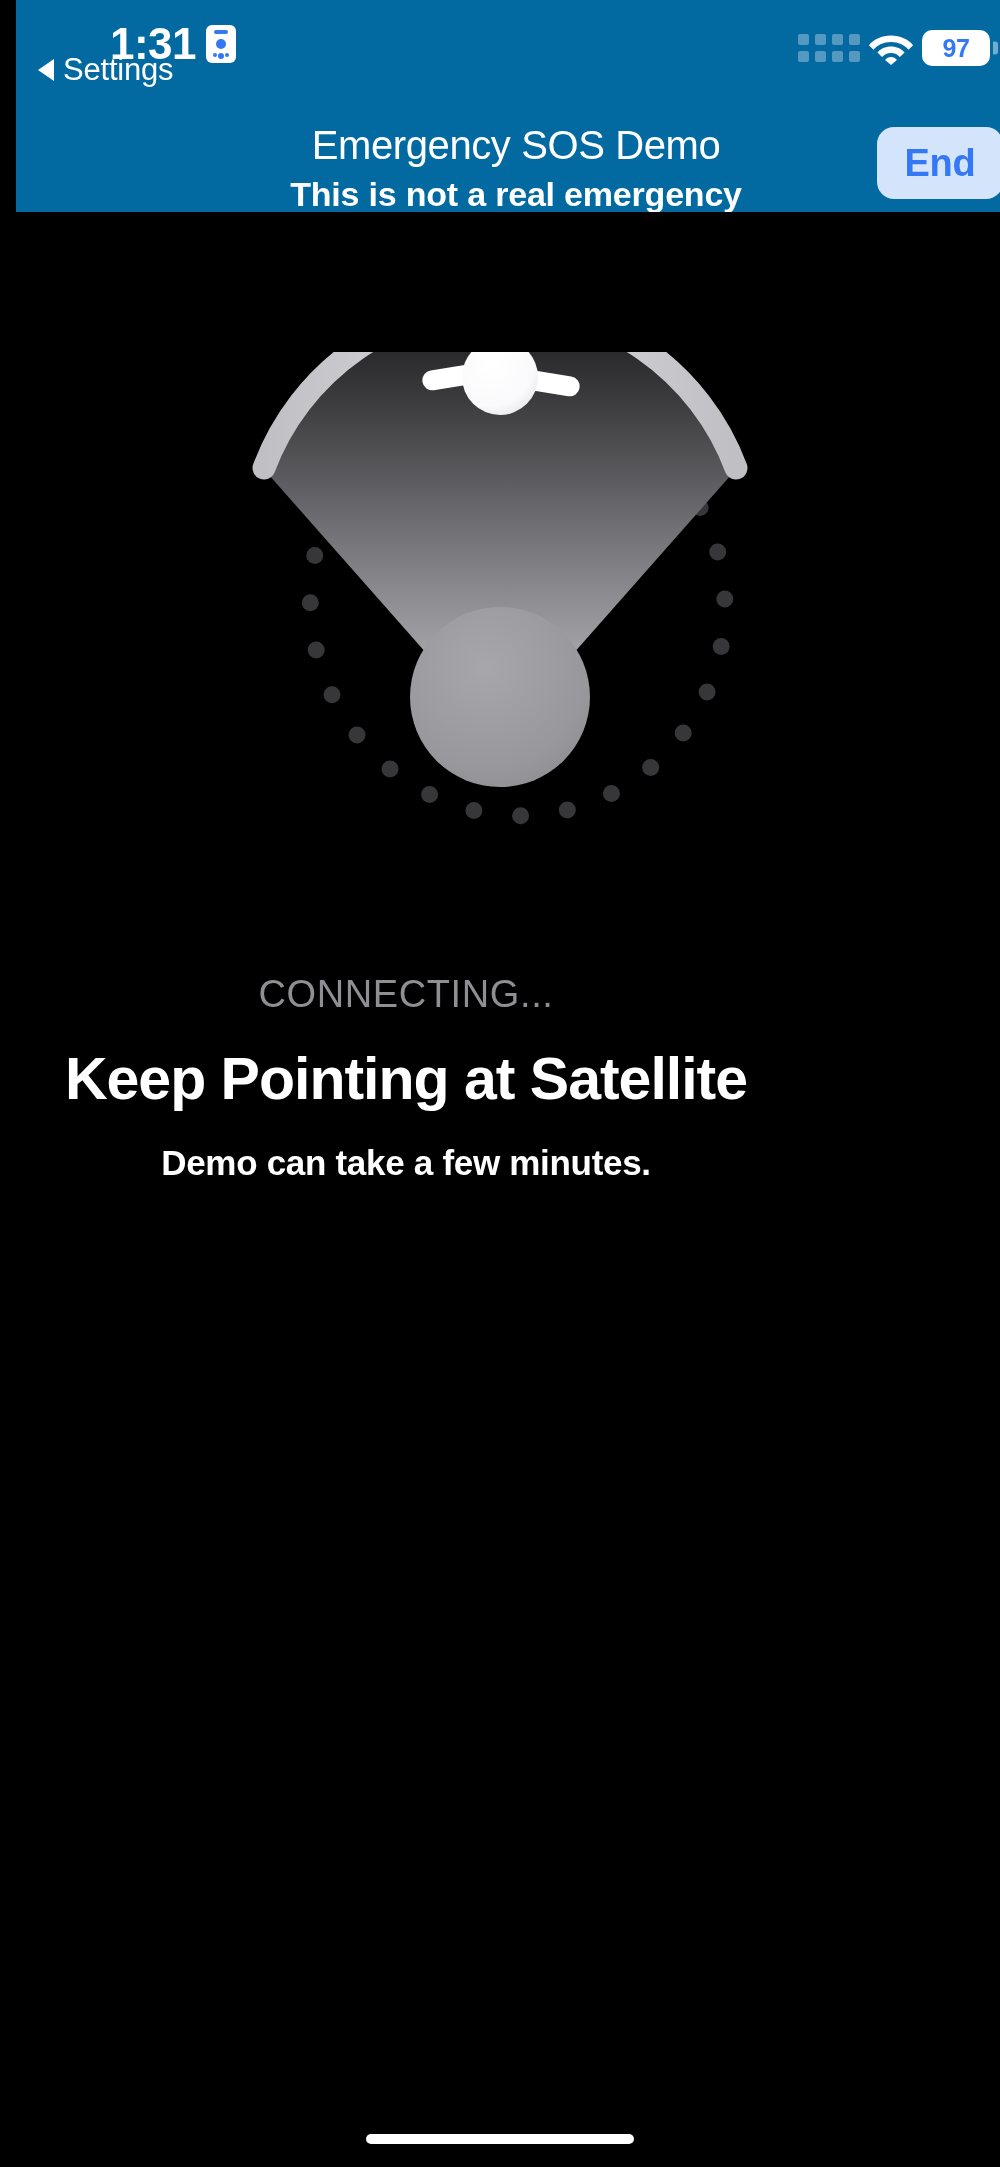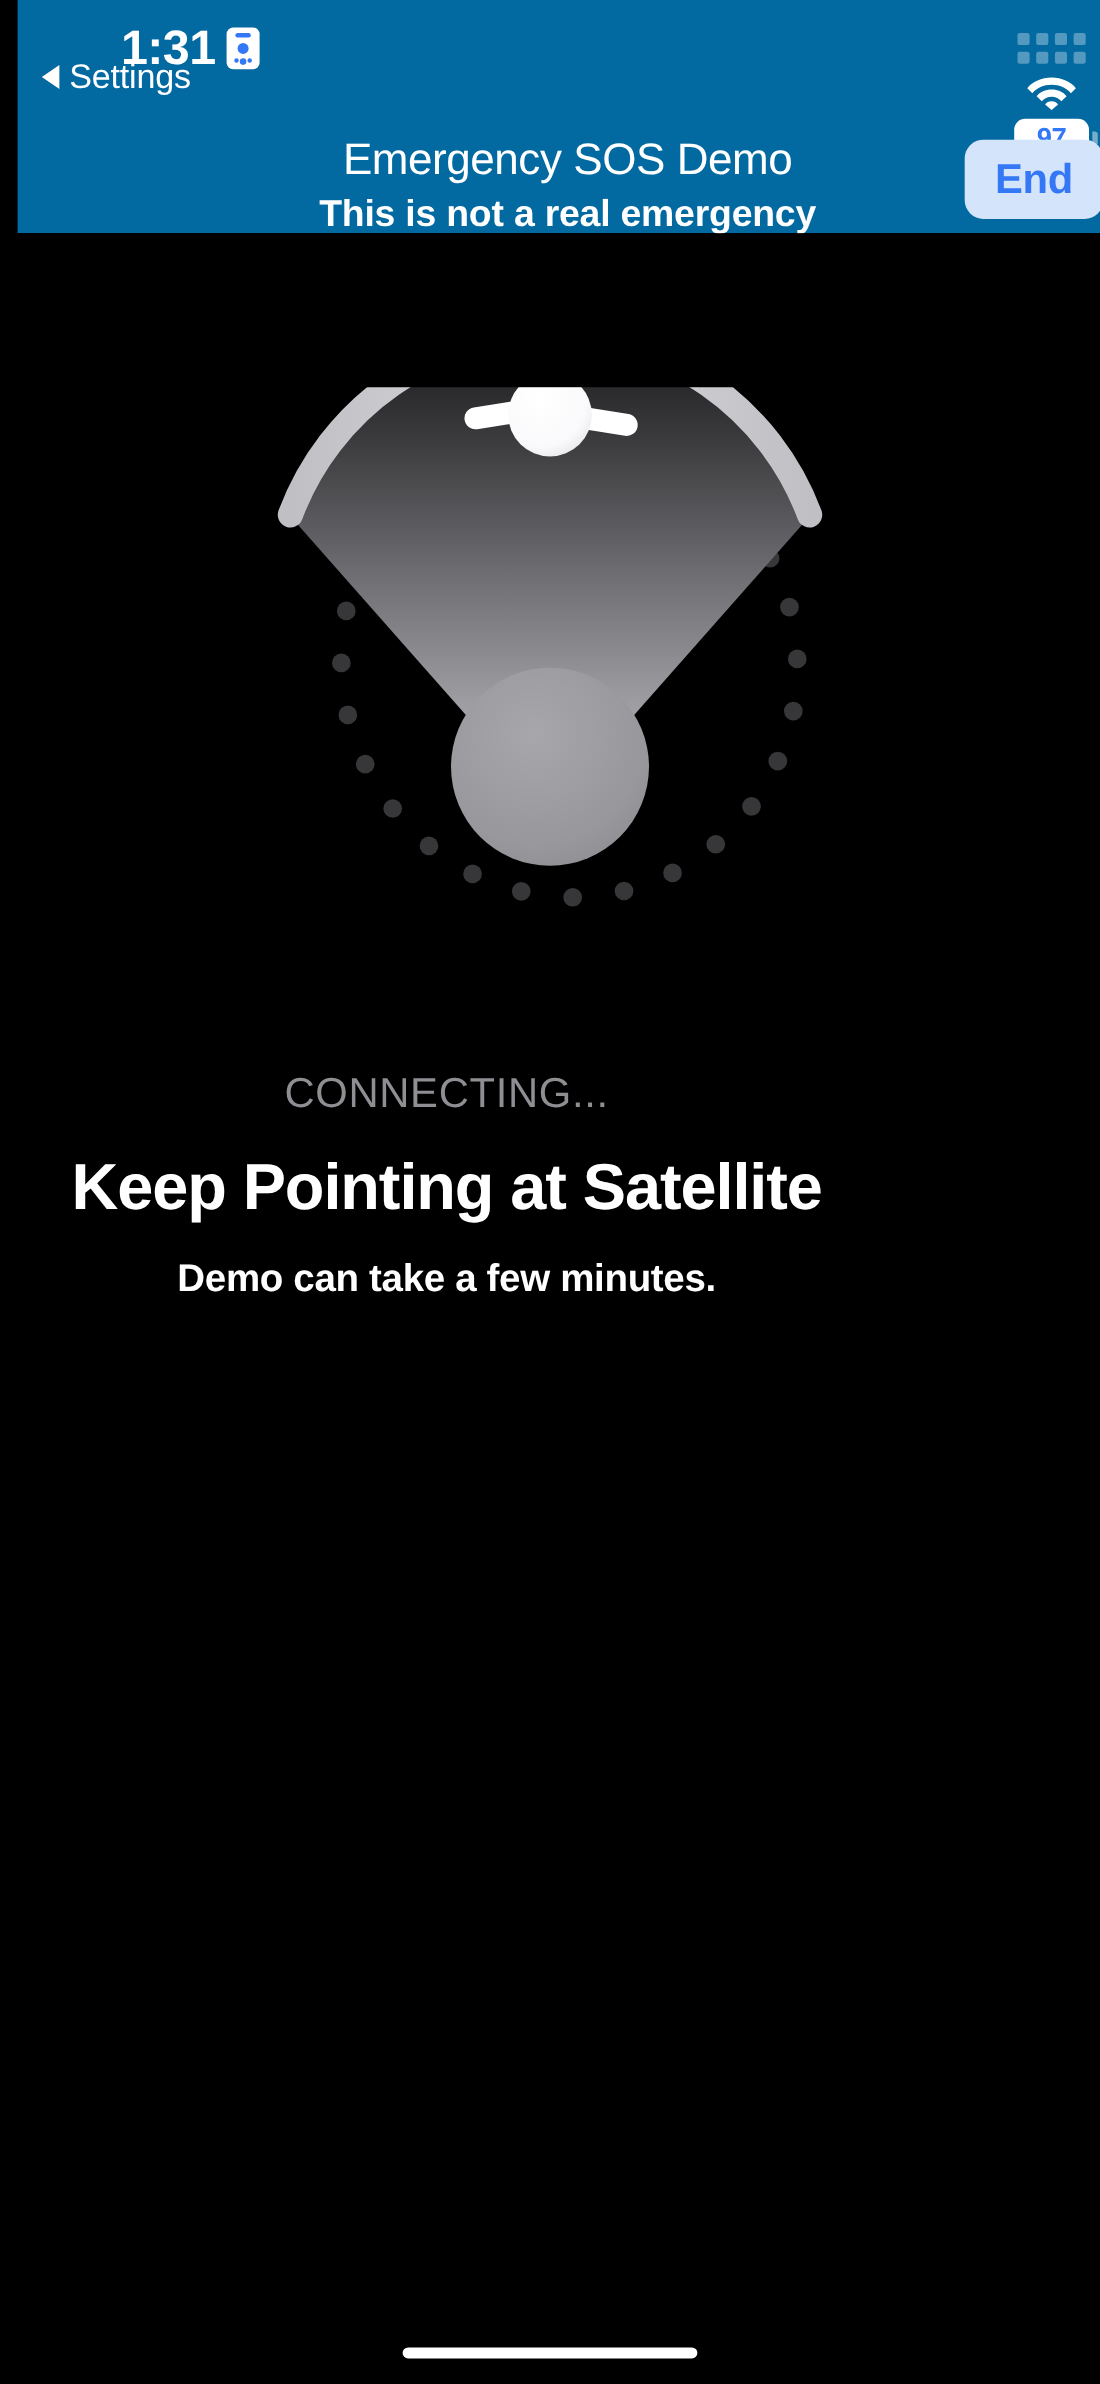--- a/index.html
+++ b/index.html
@@ -92,21 +92,21 @@
     font-size:31px;
     font-weight:500;
     letter-spacing:-0.2px;
     line-height:1;
   }
 
   
   .status-right {
     position:absolute;
     right:26px; top:30px;
-    display:flex; align-items:center; gap:8px;flex-direction:column;
+    display:flex; align-items:center; gap:8px;
   }
 
   
   .cell-dots {
     display:grid;
     grid-template-columns:repeat(4, 11px);
     grid-template-rows:repeat(2, 11px);
     gap:6px 6px;
   }
   .cell-dots i {

